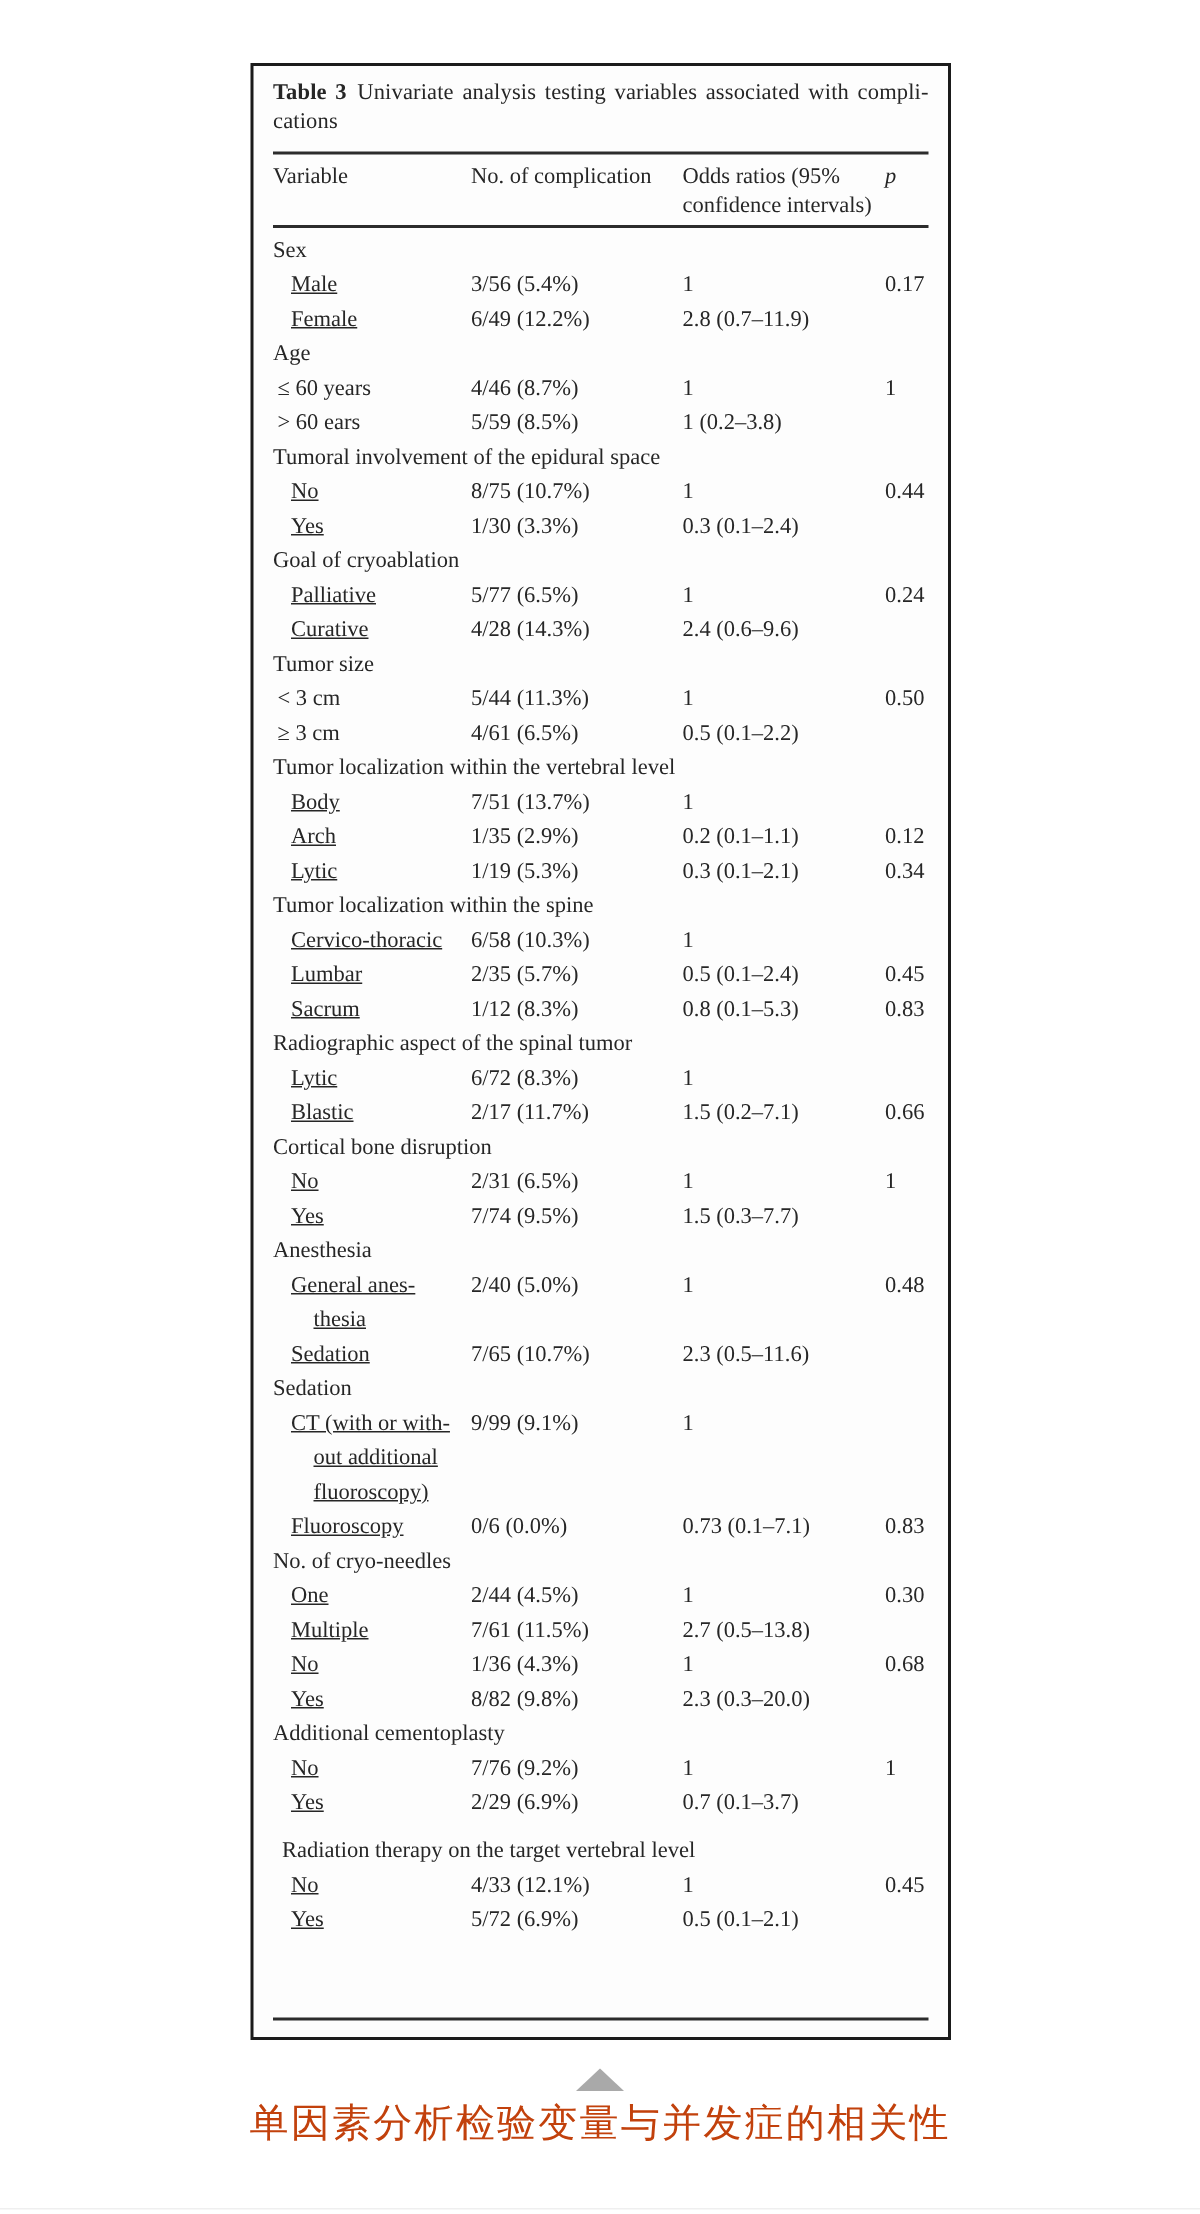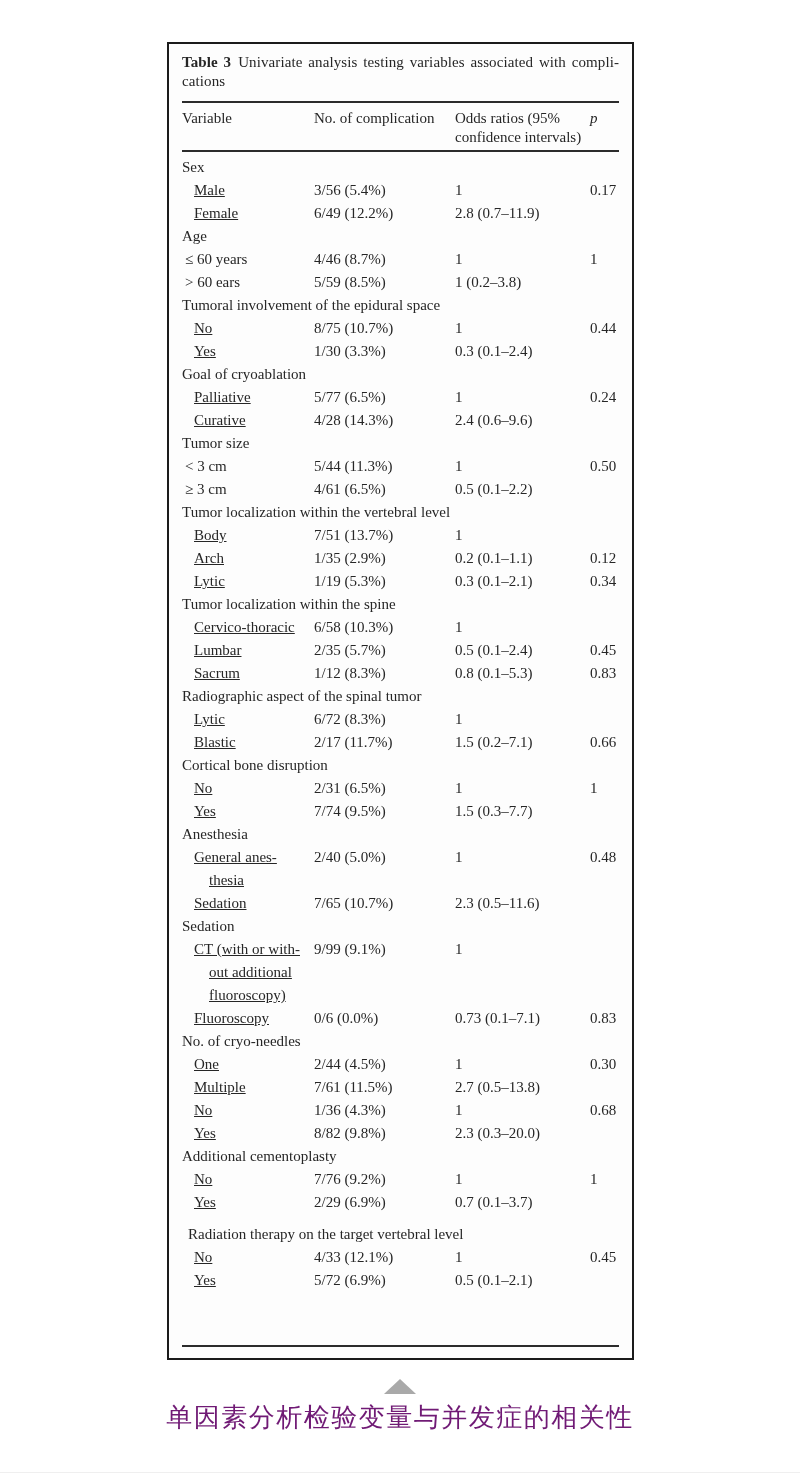--- a/index.html
+++ b/index.html
@@ -47,22 +47,22 @@
     position:absolute; left:384px; top:1379px;
     width:0; height:0;
     border-left:16px solid transparent;
     border-right:16px solid transparent;
     border-bottom:15px solid #a9a9a9;
     cursor:pointer;
   }
   .caption-cn {
     position:absolute; left:0; top:1398px; width:800px;
     text-align:center;
-    font-family:Liberation Sans, sans-serif;
-    font-size:26px; line-height:38px; color:#701a75; letter-spacing:1.5px;
+    font-family:Liberation Mono, monospace;
+    font-size:26px; line-height:38px; color:#c2410c; letter-spacing:1.5px;
   }
   .bottom-line {
     position:absolute; left:0; right:0; bottom:3px;
     border-top:1px solid #efefef;
   }
 </style>
 </head>
 <body>
 
 <div class="page">

